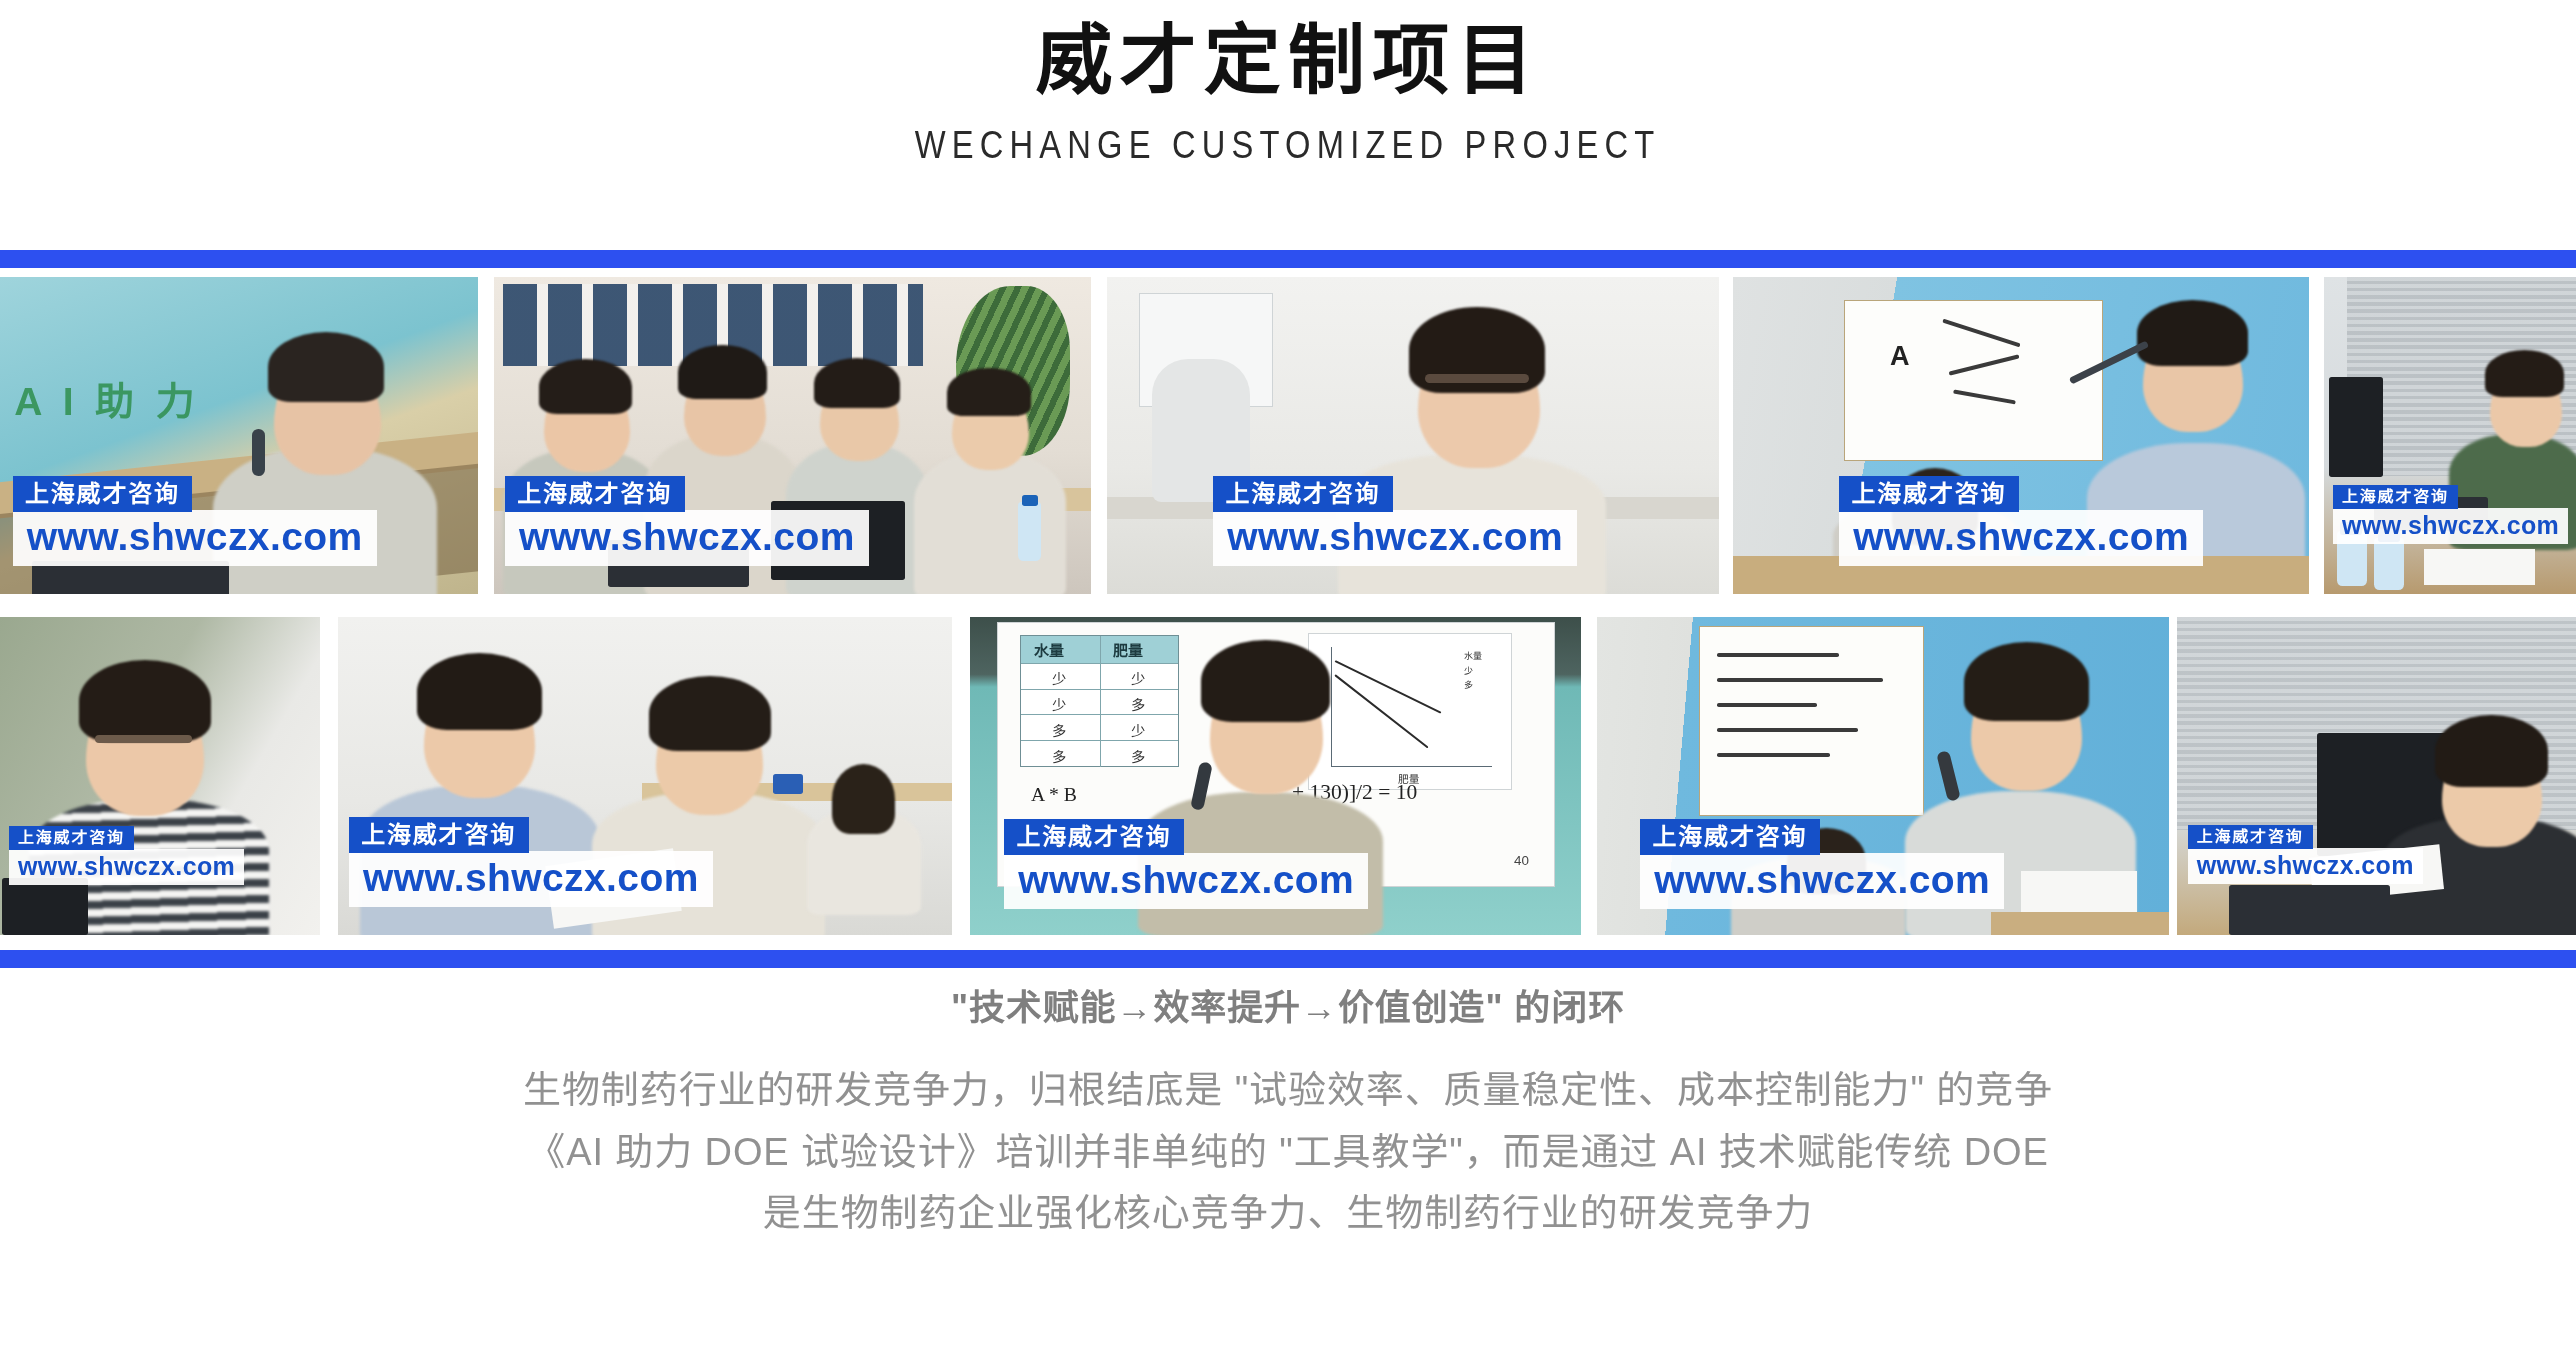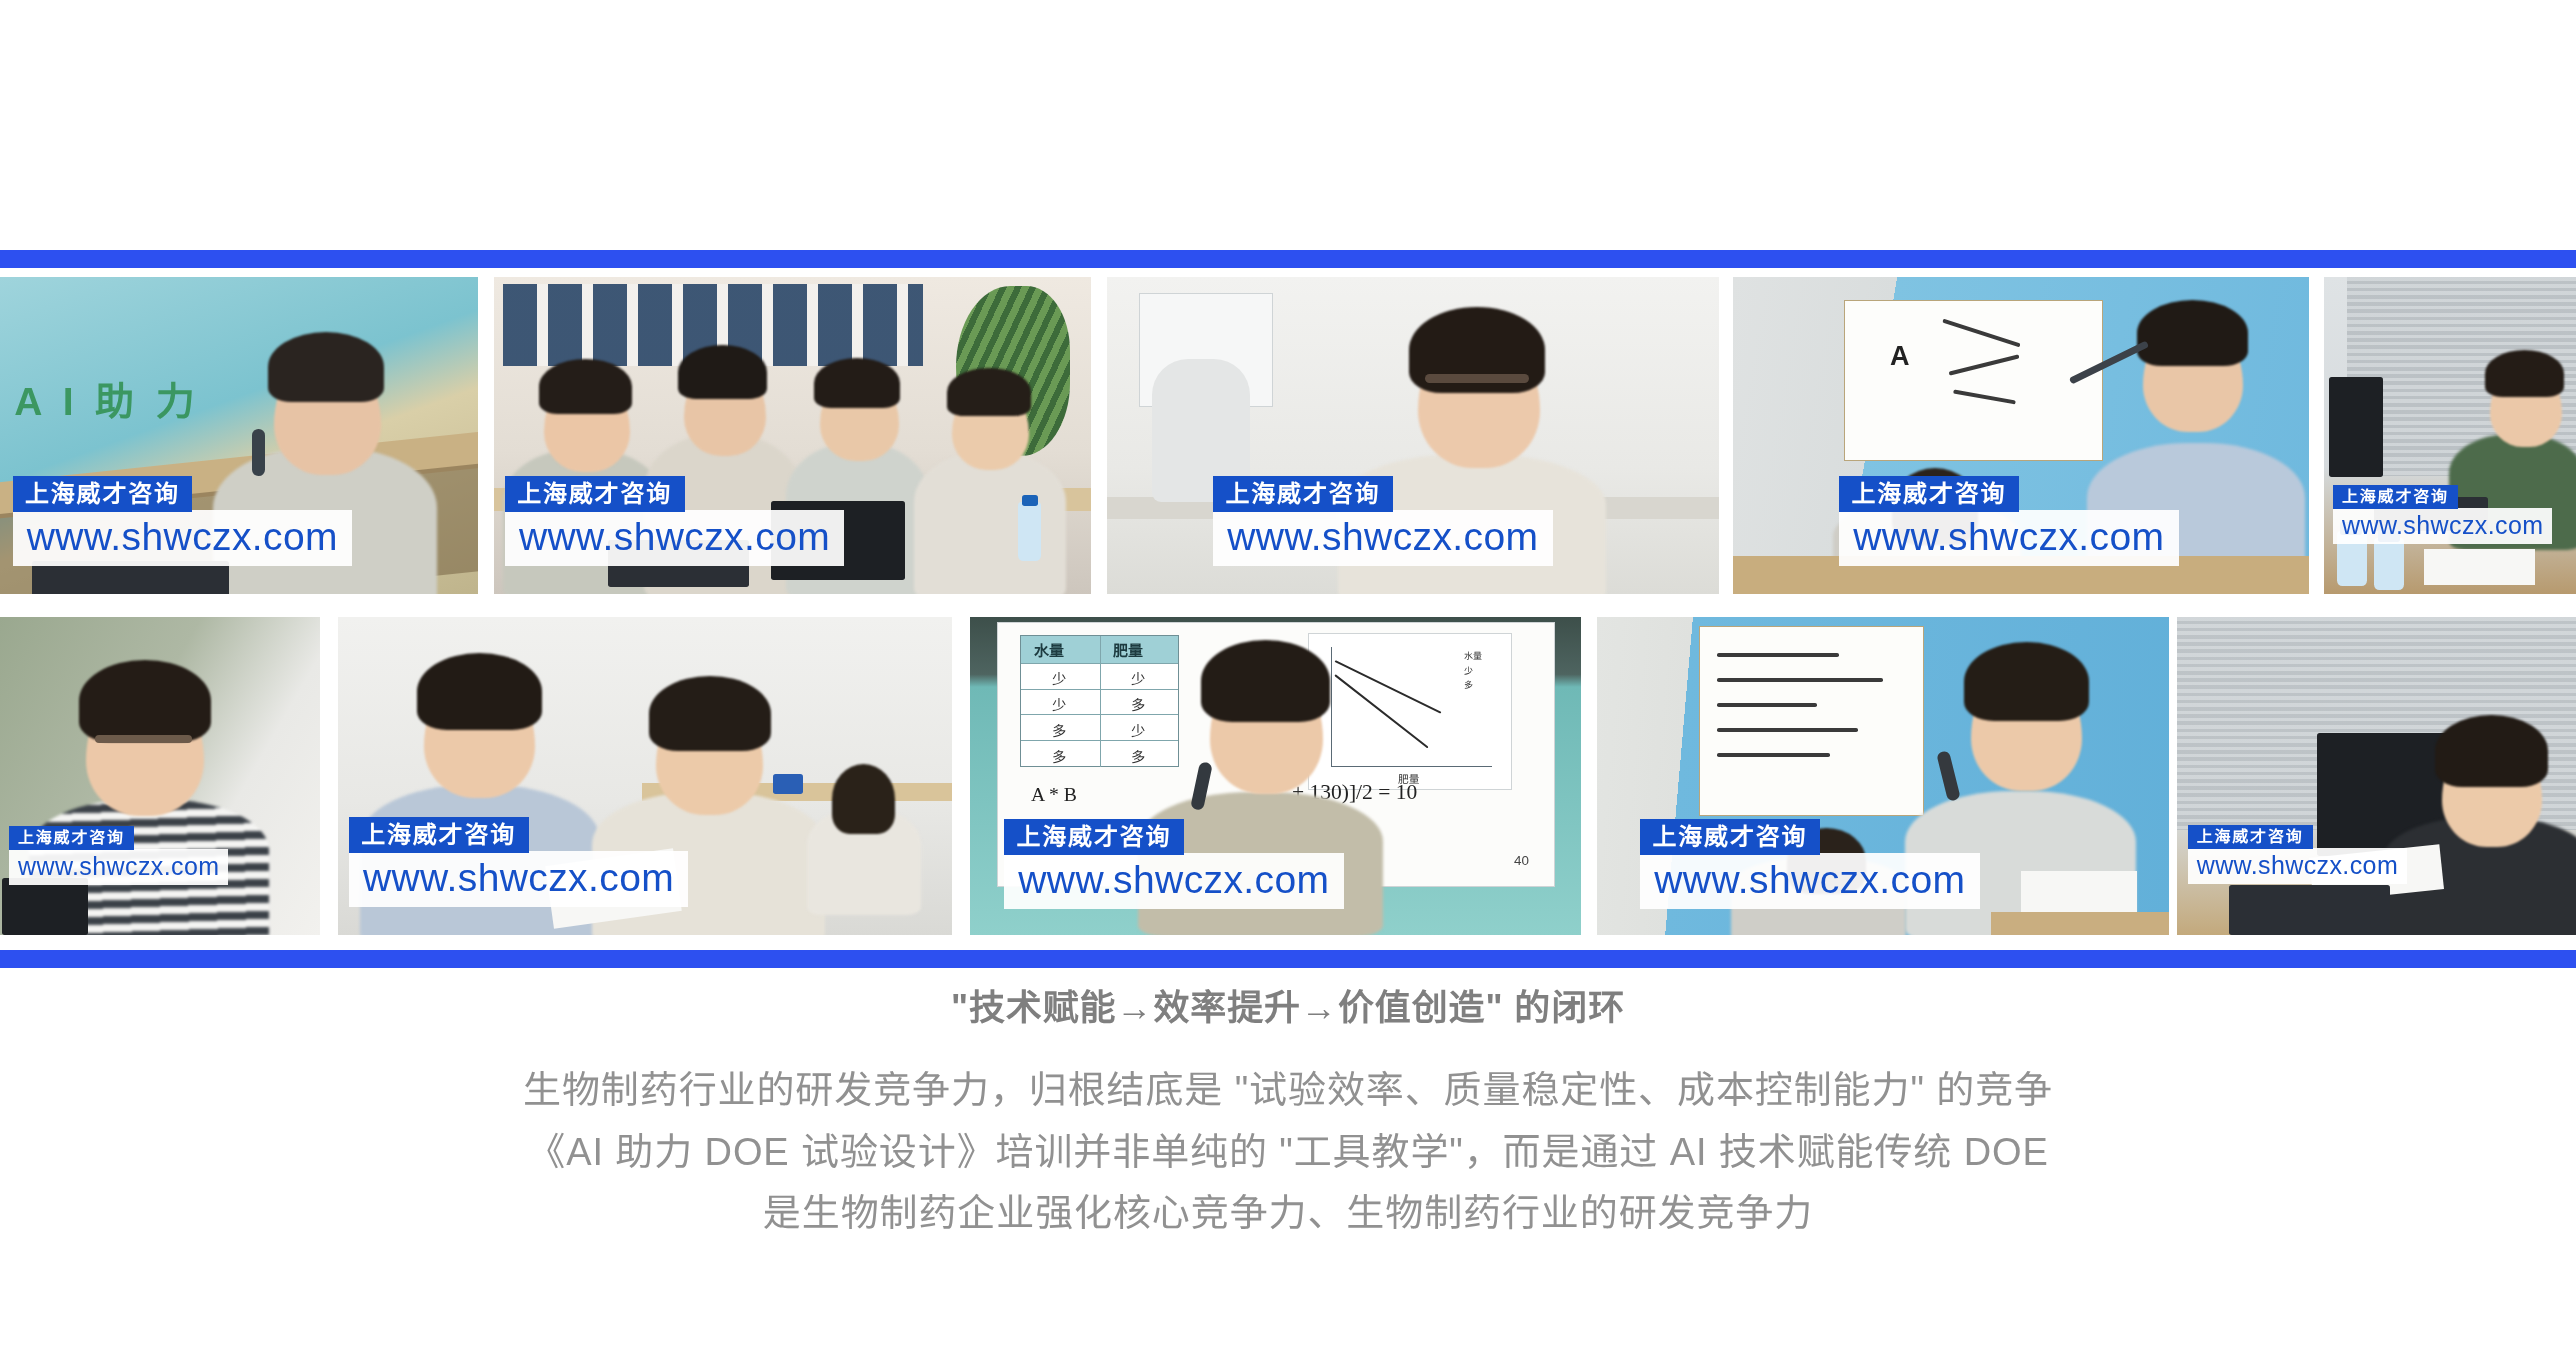--- a/index.html
+++ b/index.html
@@ -111,21 +111,21 @@
     font-weight: 700;
     letter-spacing: 1.8px;
     padding: 2.7px 12.5px 3.6px 12.5px;
     white-space: nowrap;
     line-height: 1.25;
   }
   .wm-url {
     display: block;
     background: rgba(255,255,255,0.93);
     color: #1550c8;
-    font-weight: 400;
+    font-weight: 700;
     letter-spacing: 0.4px;
     white-space: nowrap;
     line-height: 1.2;
     padding: 3.6px 14.3px 5.4px 14.3px;
     margin-top: -1.8px;
   }
   .wm-lg .wm-badge { font-size: 24px; }
   .wm-lg .wm-url   { font-size: 39px; }
   .wm-sm .wm-badge { font-size: 16px; padding: 1.8px 9px 2.7px 9px; }
   .wm-sm .wm-url   { font-size: 25px; padding: 2.7px 9px 3.6px 9px; }
@@ -183,20 +183,24 @@
              border-radius: 50% 40% 45% 55%; }
   .bottle  { position: absolute; background: #cfe6f4; border-radius: 3.6px 3.6px 5.4px 5.4px; }
   .cap     { position: absolute; background: #1b63b8; border-radius: 2.7px; }
   .paper   { position: absolute; background: #f7f7f5; }
 </style>
 </head>
 <body>
 
 <div class="page">
 
+  <div class="header">
+    <div class="header-title">威才定制项目</div>
+    <div class="header-subtitle">WECHANGE CUSTOMIZED PROJECT</div>
+  </div>
 
   <div class="rule rule-top"></div>
 
   <div class="strip row1">
 
     <div class="photo" style="left:0px;width:478px;">
       <div class="ph-bg" style="background:linear-gradient(160deg,#9fd4dc 0%,#7cc3cf 42%,#d9cfa8 58%,#bfb48c 100%);"></div>
       <div class="desk" style="left:-36px;top:179px;width:572px;height:36px;background:#c9b184;transform:rotate(-6deg);"></div>
       <div class="desk" style="left:-36px;top:211px;width:572px;height:107px;background:#6f5b3c;opacity:.5;transform:rotate(-6deg);"></div>
       <div style="position:absolute;left:14.3px;top:93px;font:700 39px 'Liberation Sans',sans-serif;color:#2f8f4e;letter-spacing:5.4px;opacity:.85;">A I 助 力</div>

